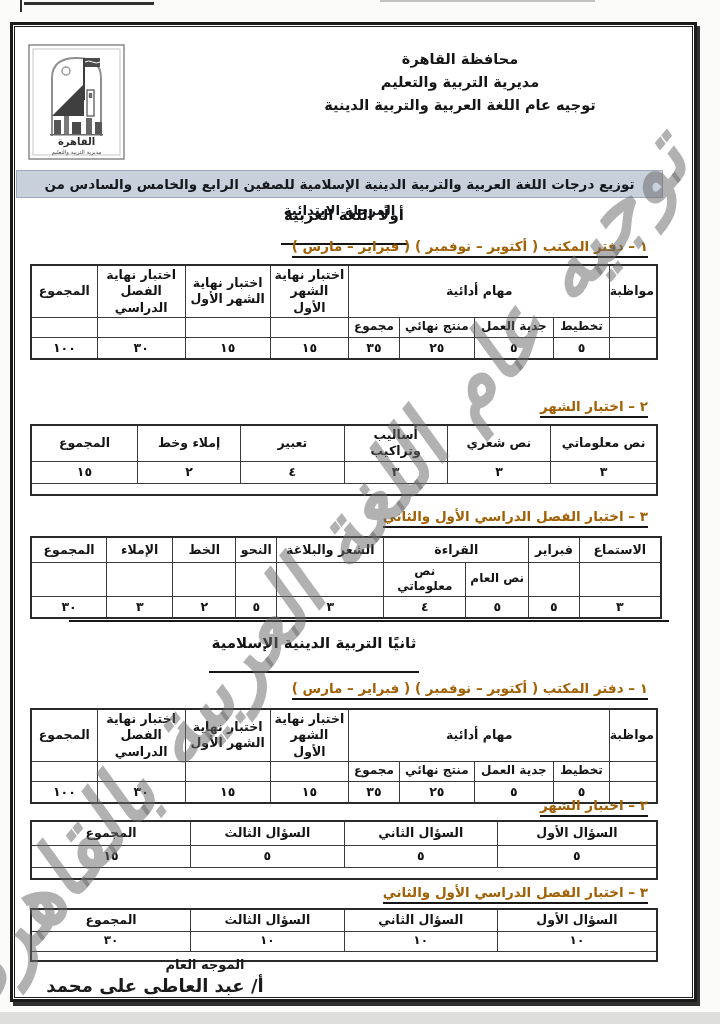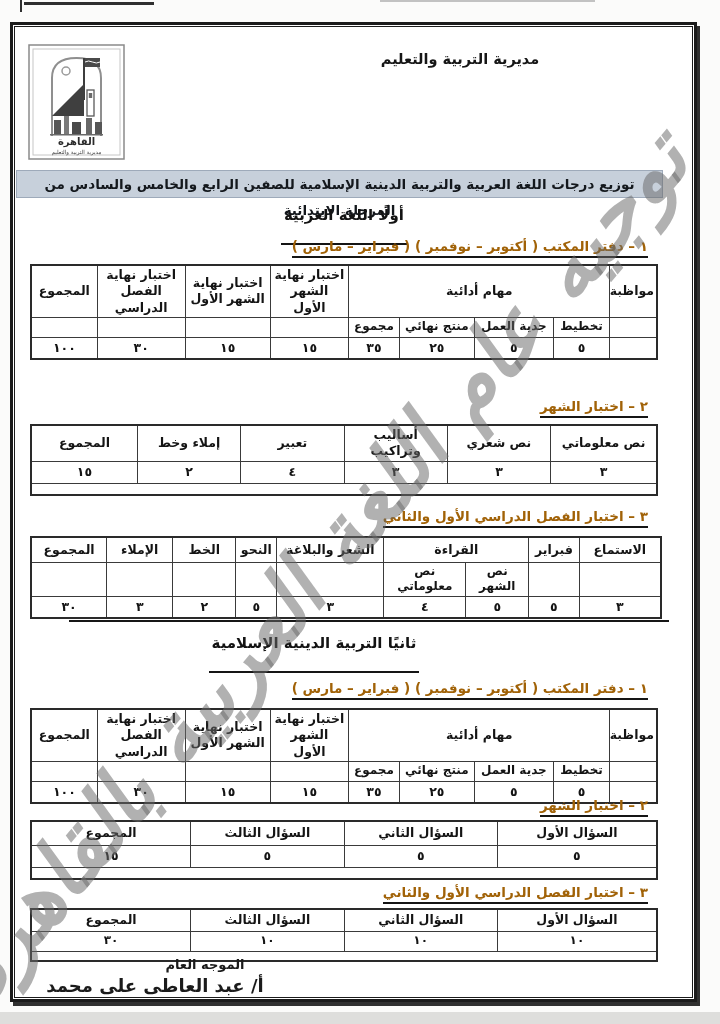--- a/index.html
+++ b/index.html
@@ -121,21 +121,23 @@
         <rect x="44" y="78" width="9" height="12" fill="#4a4a4a"></rect>
         <rect x="58" y="74" width="6" height="16" fill="#686868"></rect>
         <rect x="67" y="78" width="7" height="12" fill="#565656"></rect>
         <rect x="22" y="90" width="53" height="1.5" fill="#6a6a6a"></rect>
         <text x="48.5" y="101" text-anchor="middle" font-size="10" font-weight="bold" fill="#2b2b2b">القاهرة</text>
         <text x="48.5" y="110" text-anchor="middle" font-size="5.5" fill="#3e3e3e">مديرية التربية والتعليم</text>
       </svg>
     </div>
 
     <div class="abs org-block">
+      <div>محافظة القاهرة</div>
       <div>مديرية التربية والتعليم</div>
+      <div>توجيه عام اللغة العربية والتربية الدينية</div>
     </div>
 
     <div class="abs banner">توزيع درجات اللغة العربية والتربية الدينية الإسلامية للصفين الرابع والخامس والسادس من المرحلة الابتدائية</div>
 
     <div class="abs sec-heading" style="top:206px;">
       <span>أولًا اللغة العربية</span>
     </div>
 
     <div class="abs sub-heading" style="top:238px;">
       <span>١ – دفتر المكتب ( أكتوبر – نوفمبر ) ( فبراير – مارس )</span>
@@ -246,21 +248,21 @@
         <th colspan="2">القراءة</th>
         <th>الشعر والبلاغة</th>
         <th>النحو</th>
         <th>الخط</th>
         <th>الإملاء</th>
         <th>المجموع</th>
       </tr>
       <tr class="h20">
         <td></td>
         <td></td>
-        <td>نص الشهر</td>
+        <td>نص العام</td>
         <td>نص معلوماتي</td>
         <td></td>
         <td></td>
         <td></td>
         <td></td>
         <td></td>
       </tr>
       <tr class="h22">
         <td>٣</td>
         <td>٥</td>

